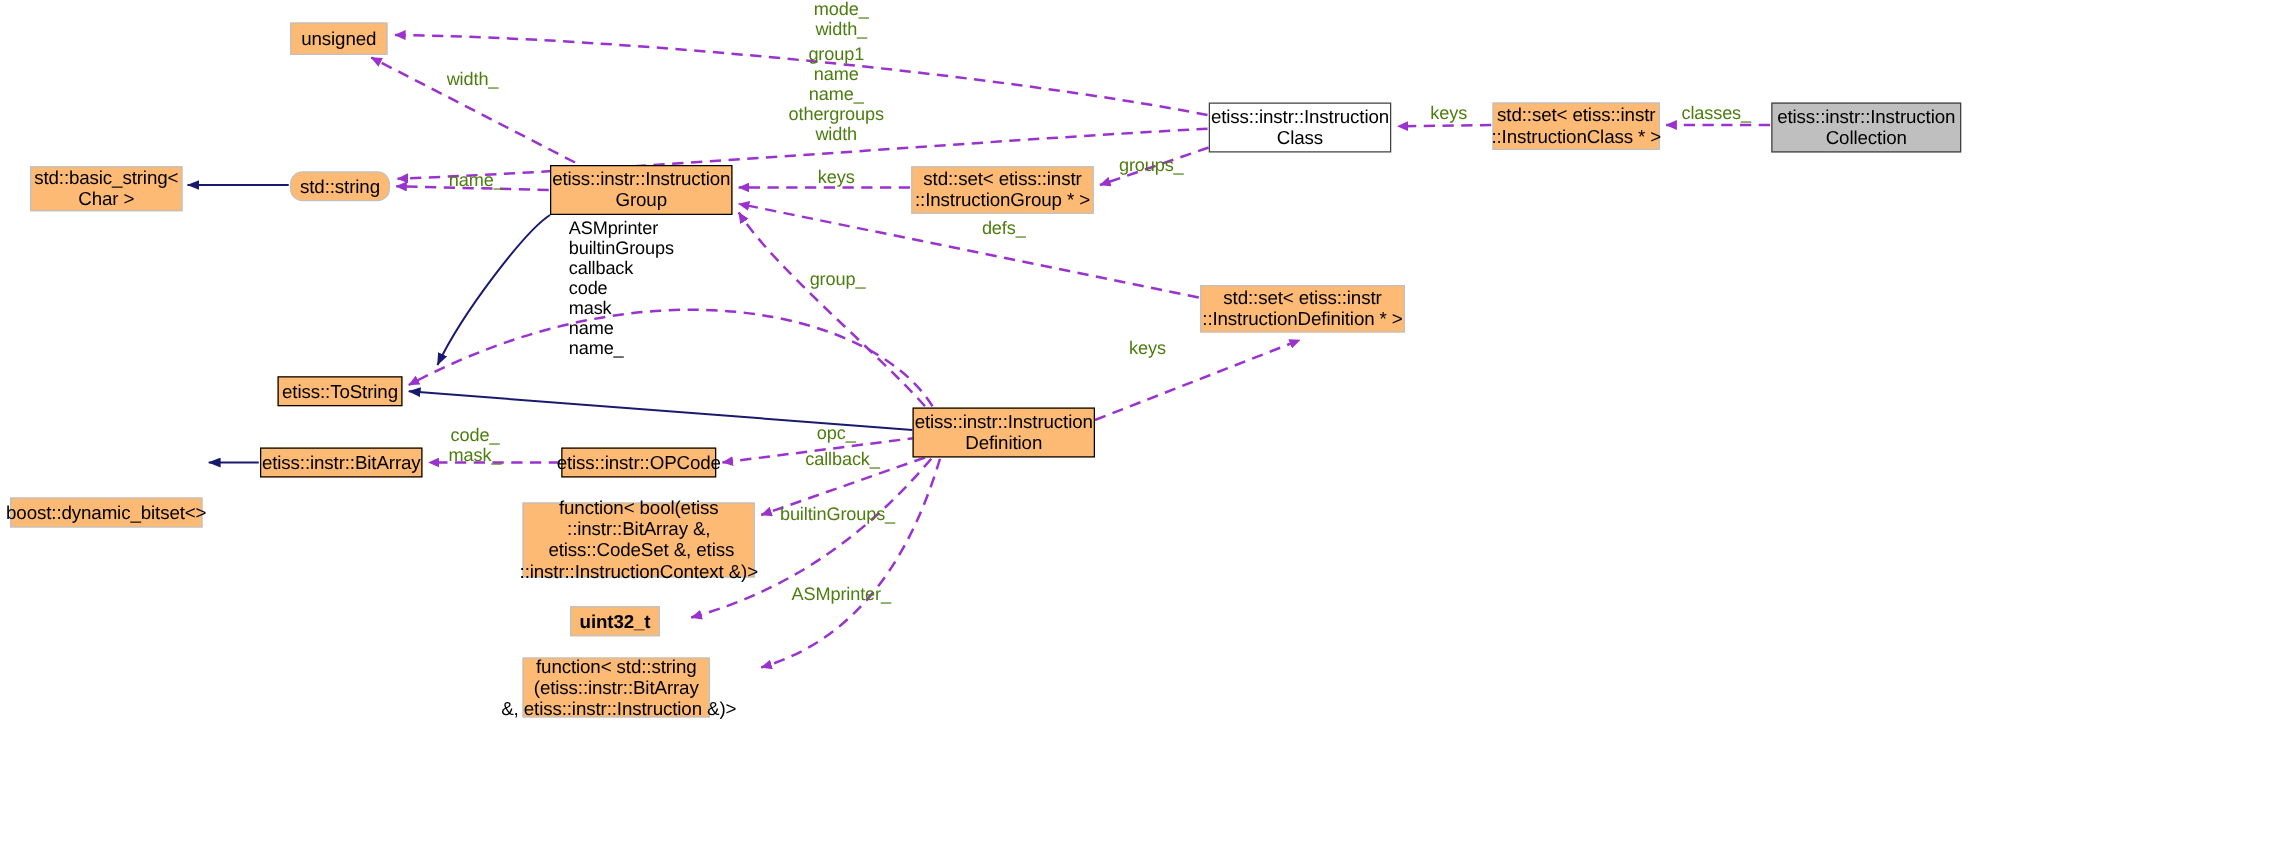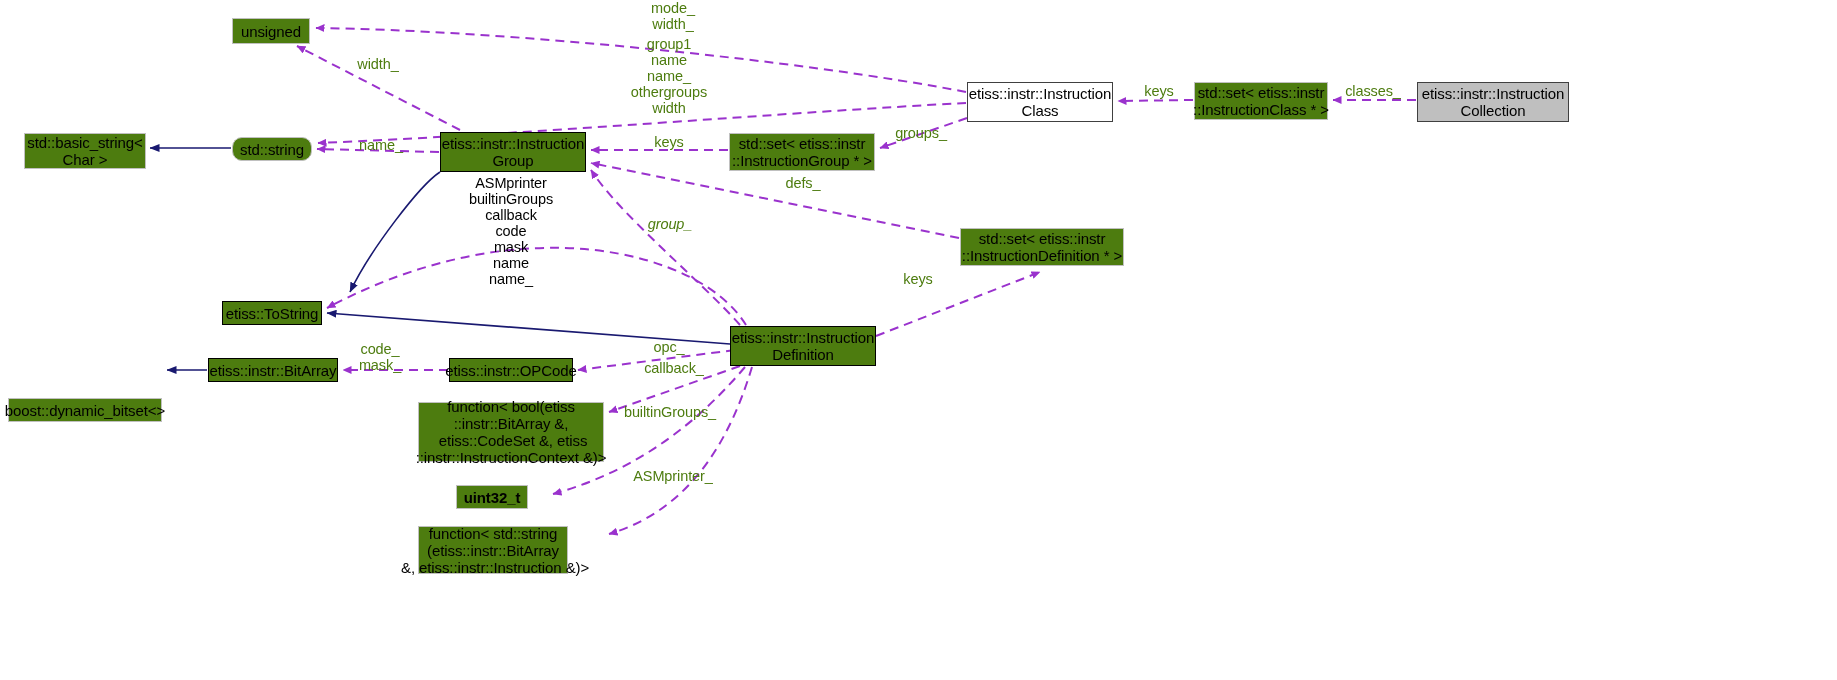--- a/index.html
+++ b/index.html
@@ -26,21 +26,21 @@
     width: 1837px;
     height: 680px;
   }
   .node-box {
     position: absolute;
     box-sizing: border-box;
     display: flex;
     align-items: center;
     justify-content: center;
     text-align: center;
-    background: #4d7c0f;
+    background: #fdba74;
     font-size: 15px;
     line-height: 17px;
     color: #000000;
     white-space: pre;
     letter-spacing: -0.1px;
   }
   .node-plain {
     border: 1px solid #c0c0c0;
   }
   .node-strong {
@@ -65,21 +65,21 @@
     color: #4d7c0f;
     white-space: pre;
     text-align: center;
     letter-spacing: -0.1px;
   }
   .attr-list {
     position: absolute;
     font-size: 14.5px;
     line-height: 16px;
     color: #000000;
-    text-align: center;
+    text-align: left;
     white-space: pre;
     letter-spacing: -0.1px;
   }
 </style>
 </head>
 <body>
 
 <div id="diagram-root">
 
   <svg id="graph" viewBox="0 0 1837 680" xmlns="http://www.w3.org/2000/svg">
@@ -163,21 +163,21 @@
 name_
 othergroups
 width</div>
       <div class="edge-label" style="left: 353px; top: 56px; width: 50px;">width_</div>
       <div class="edge-label" style="left: 1141px; top: 83px; width: 36px;">keys</div>
       <div class="edge-label" style="left: 1343px; top: 83px; width: 60px;">classes_</div>
       <div class="edge-label" style="left: 355px; top: 137px; width: 52px;">name_</div>
       <div class="edge-label" style="left: 651px; top: 134px; width: 36px;">keys</div>
       <div class="edge-label" style="left: 893px; top: 109px; width: 56px; margin-top: 16px;">groups_</div>
       <div class="edge-label" style="left: 781px; top: 175px; width: 44px;">defs_</div>
-      <div class="edge-label" style="left: 644px; top: 216px; width: 52px; font-style: italic;">group_</div>
+      <div class="edge-label" style="left: 644px; top: 216px; width: 52px;">group_</div>
       <div class="edge-label" style="left: 900px; top: 271px; width: 36px;">keys</div>
       <div class="edge-label" style="left: 649px; top: 339px; width: 40px;">opc_</div>
       <div class="edge-label" style="left: 355px; top: 341px; width: 50px;">code_
 mask_</div>
       <div class="edge-label" style="left: 641px; top: 360px; width: 66px;">callback_</div>
       <div class="edge-label" style="left: 620px; top: 404px; width: 100px;">builtinGroups_</div>
       <div class="edge-label" style="left: 630px; top: 468px; width: 86px;">ASMprinter_</div>
     </div>
 
 </div>

